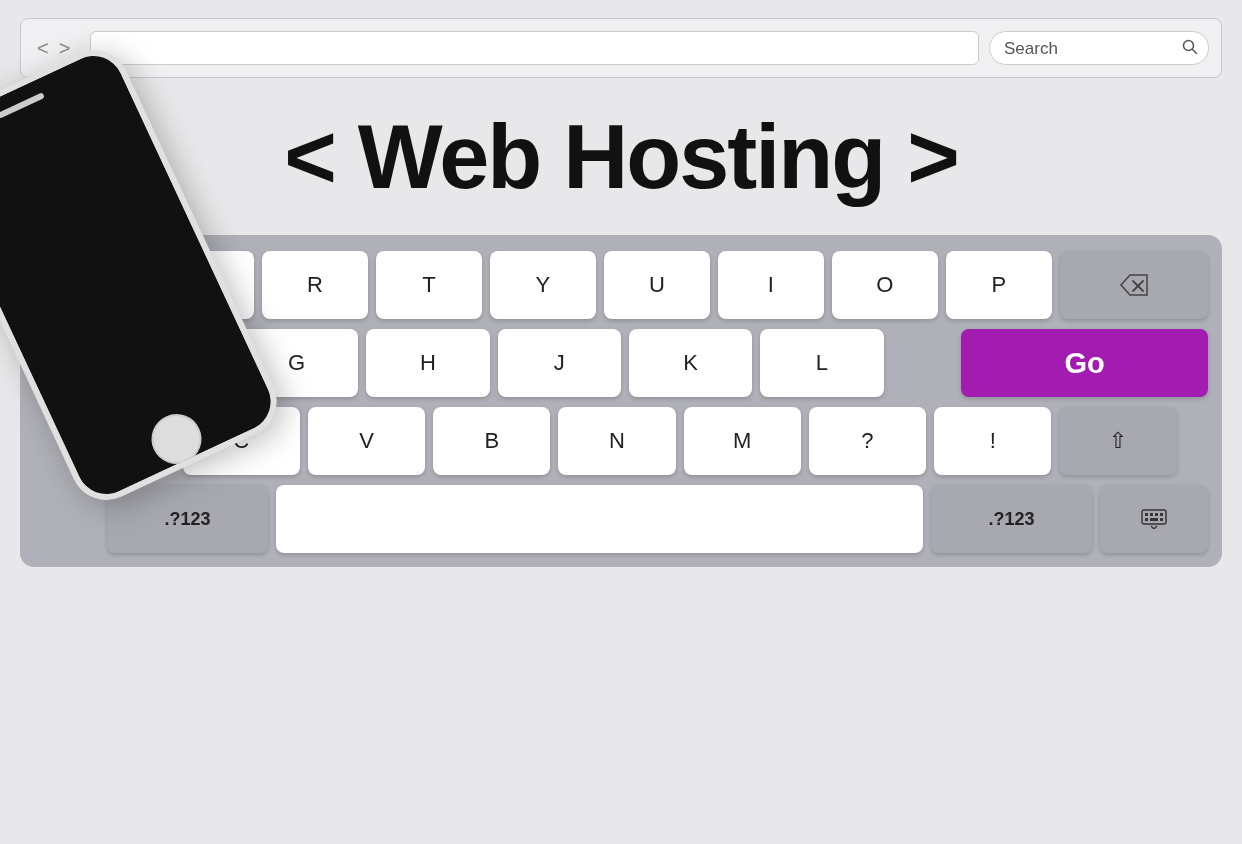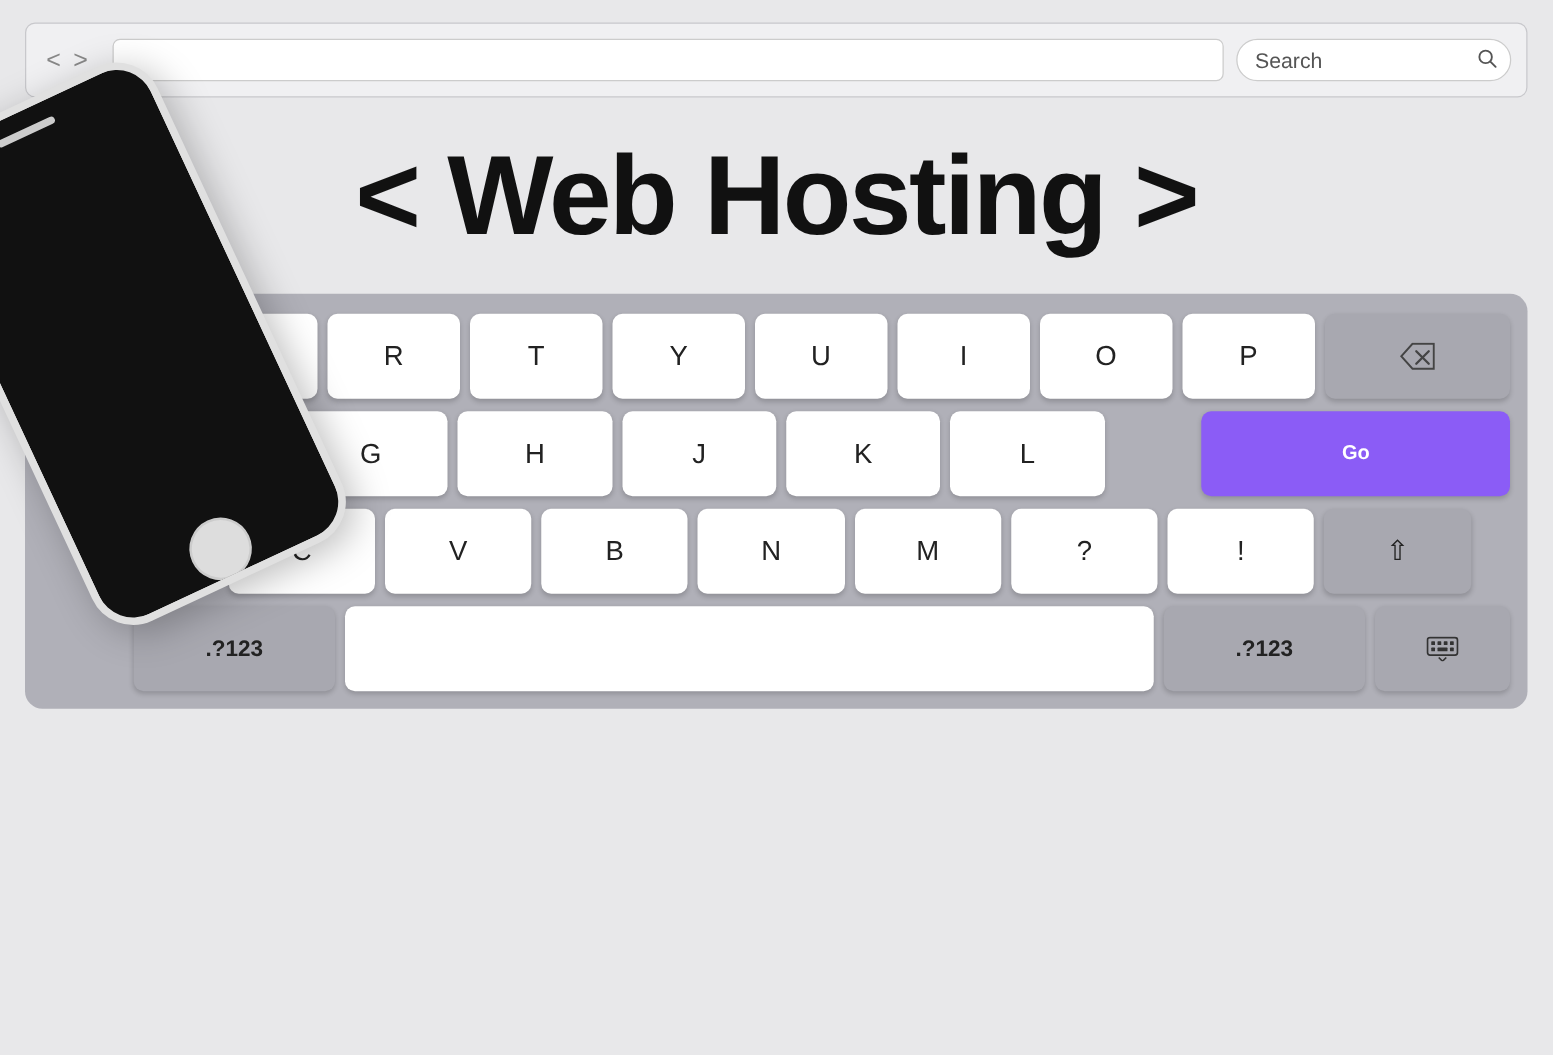--- a/index.html
+++ b/index.html
@@ -124,23 +124,23 @@
       min-width: 0;
       letter-spacing: 0;
     }
 
     .key-dark {
       background: #a8a8b0;
       color: #222;
     }
 
     .key-blue {
-      background: #8b5cf6;
+      background: #a21caf;
       color: white;
-      font-size: 16px;
+      font-size: 29px;
       font-weight: 600;
     }
 
     .key-wide {
       flex: 2;
     }
 
     .key-spacebar {
       flex: 6;
     }

